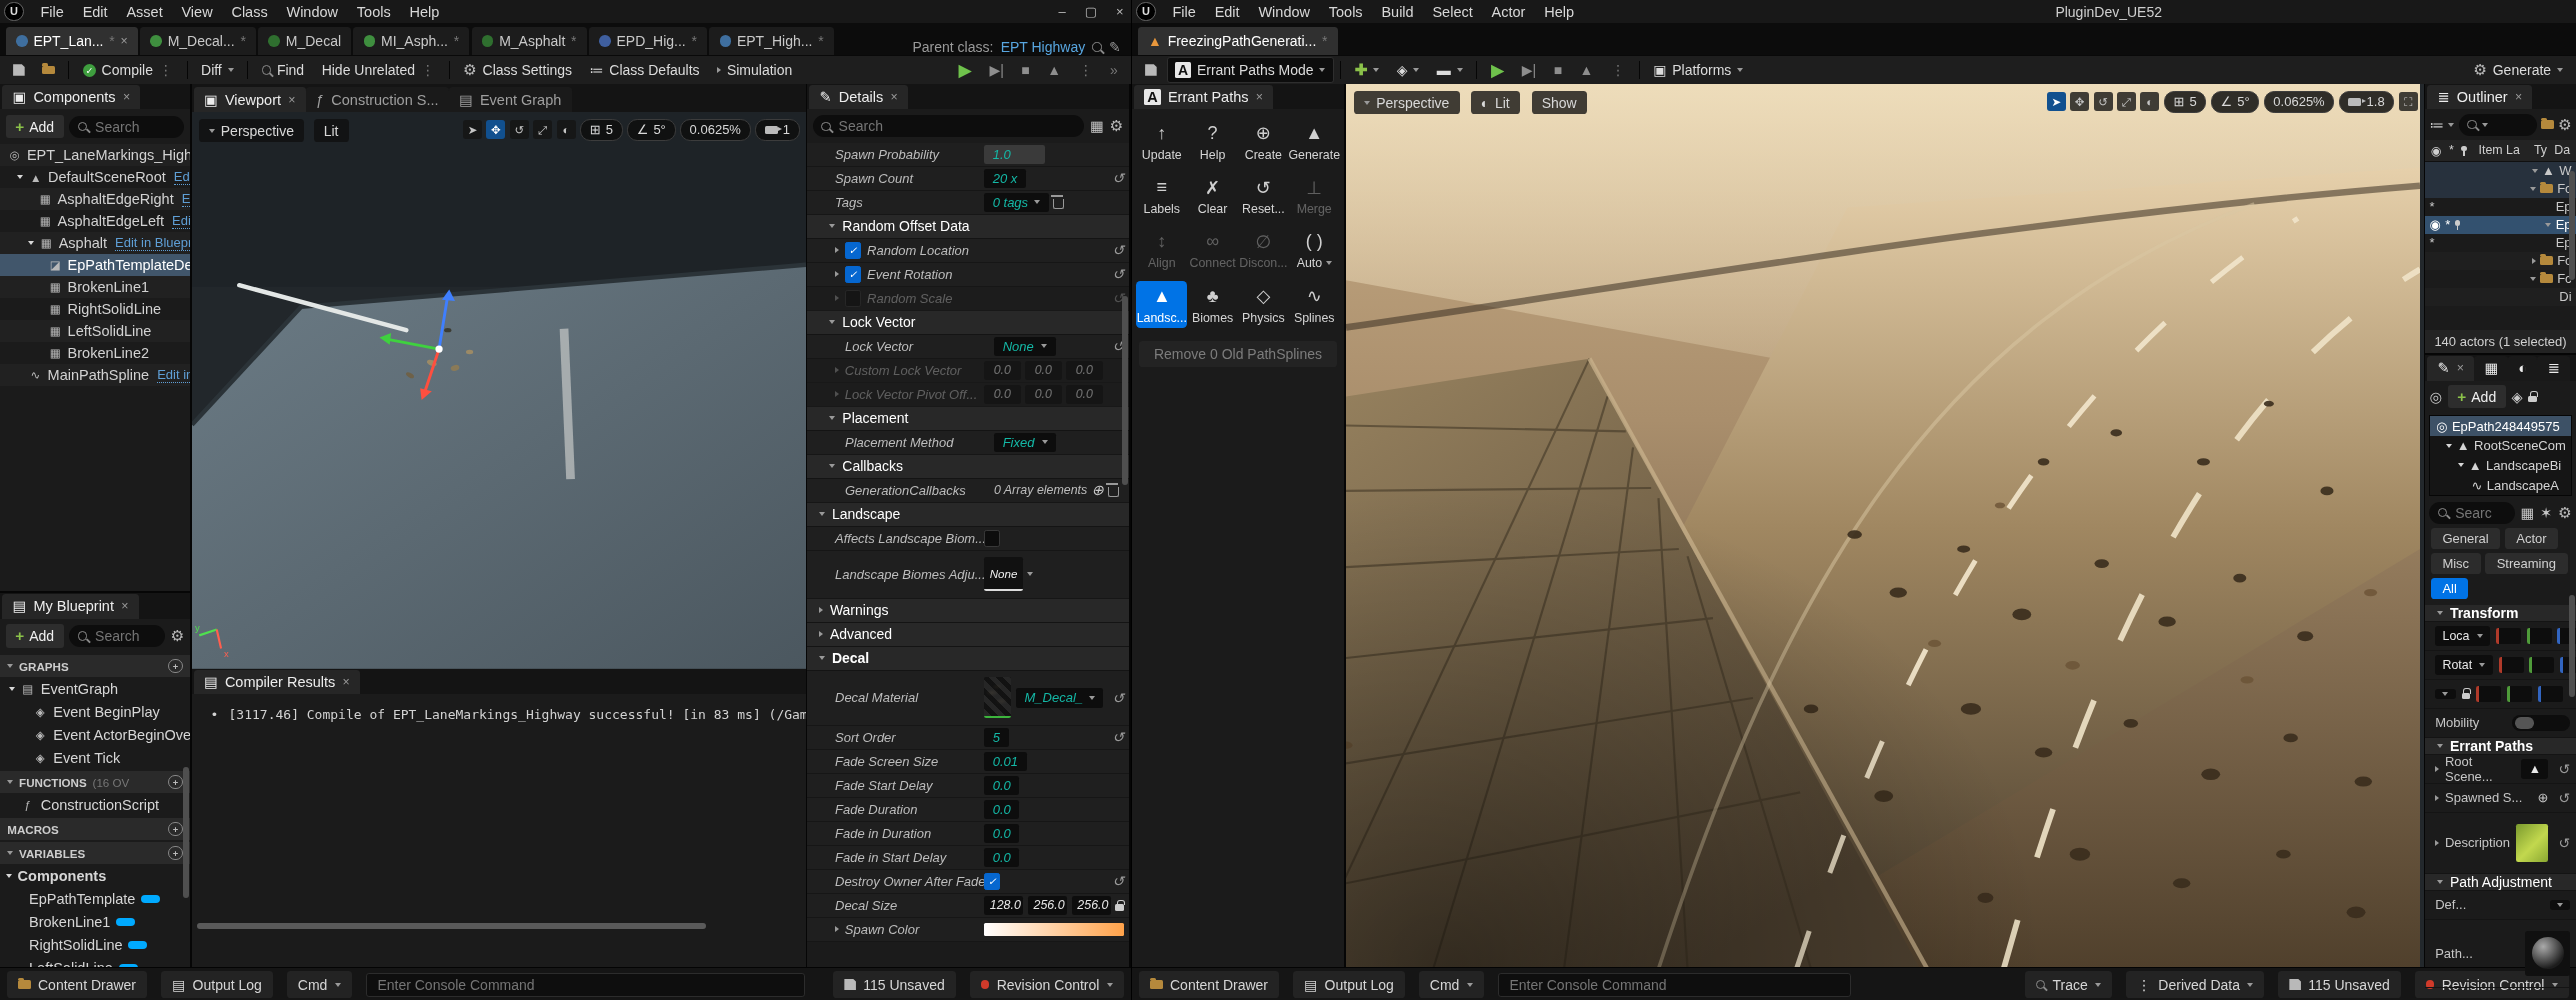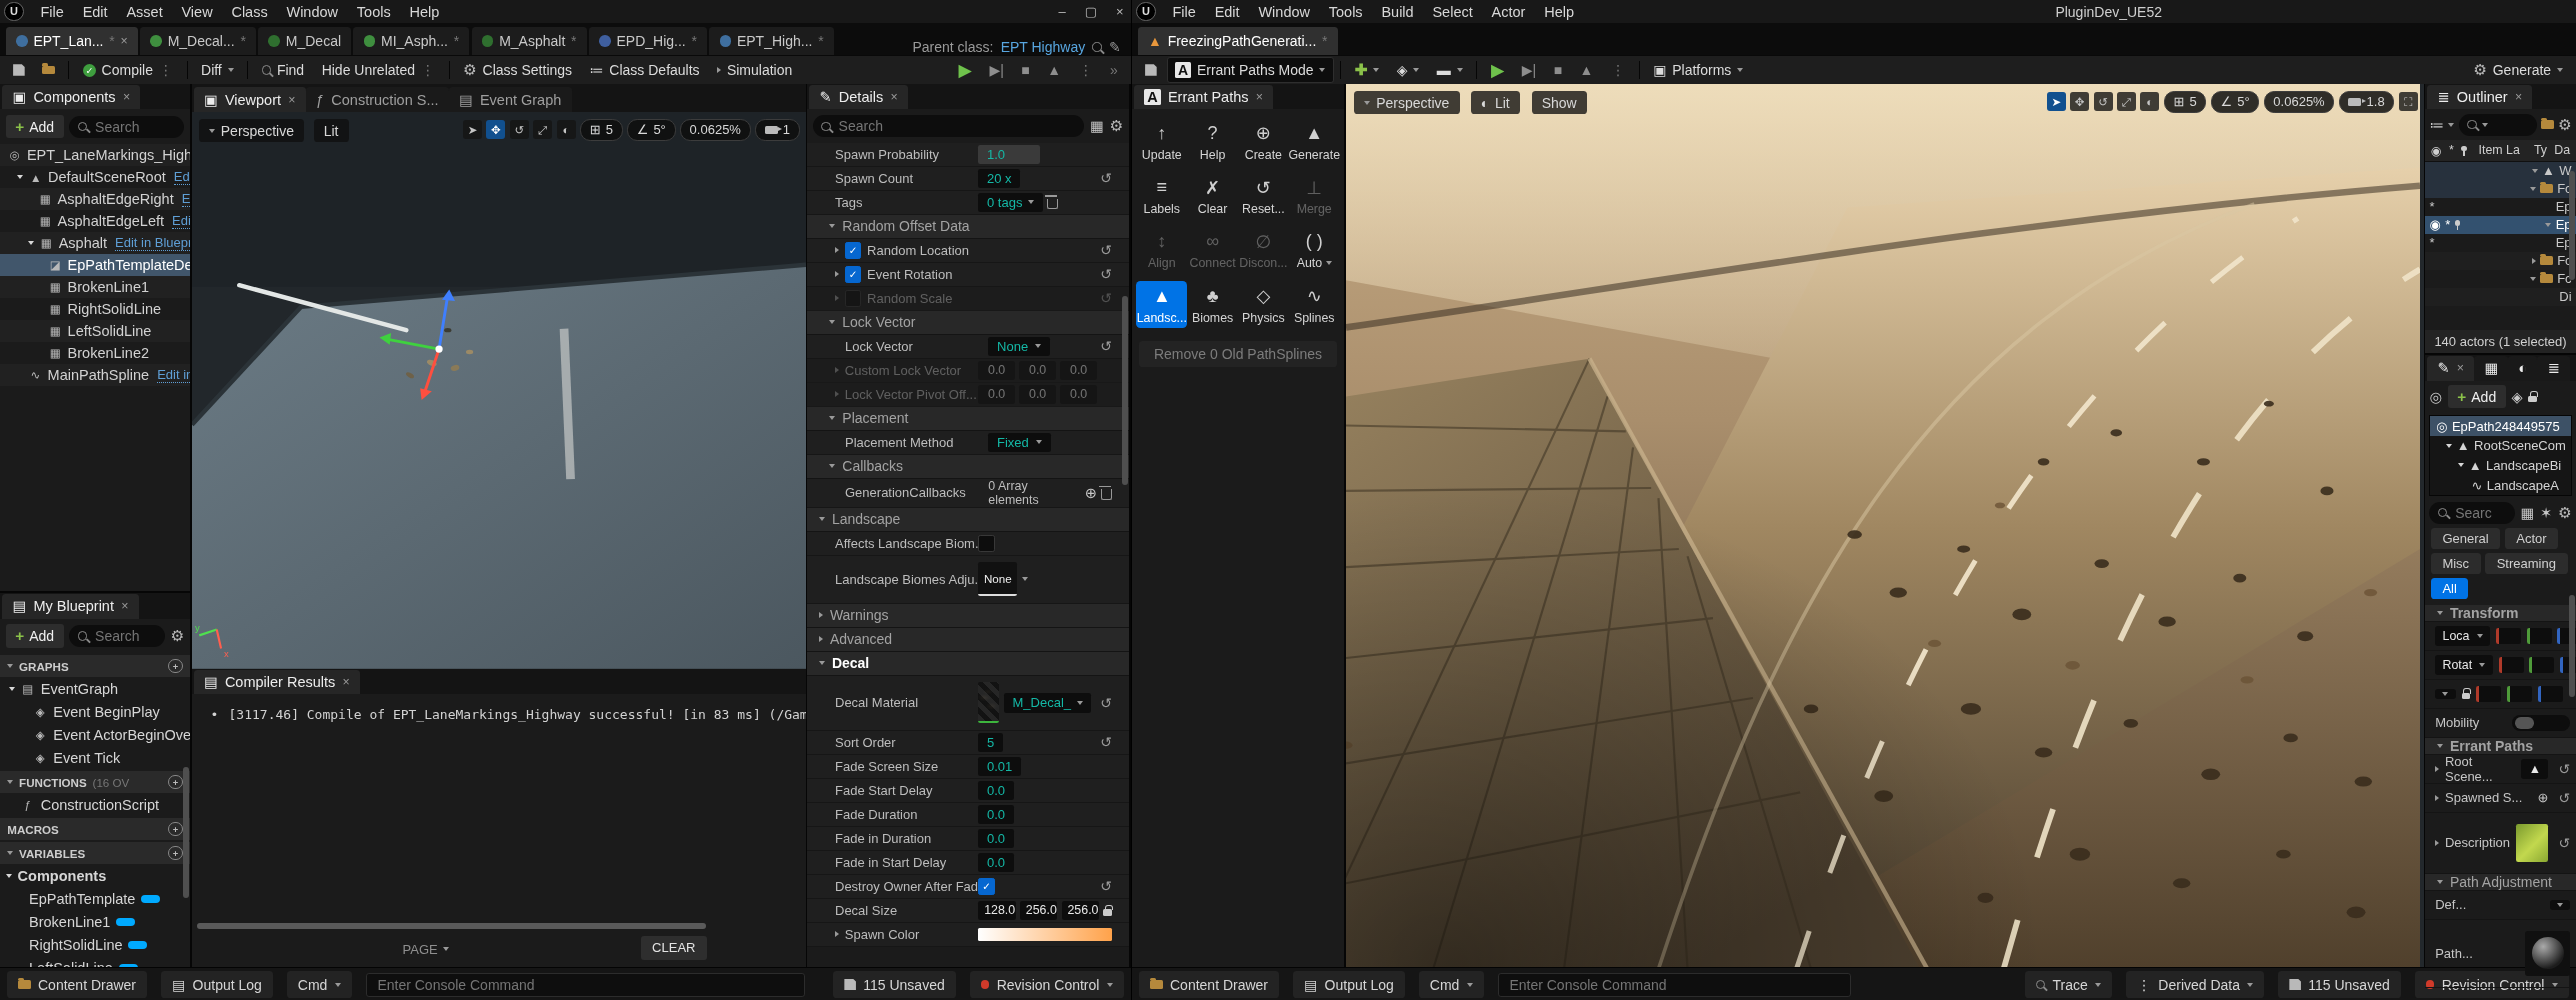--- a/index.html
+++ b/index.html
@@ -64,29 +64,29 @@
   .topright{position:absolute;top:7.3px;right:5.8px;display:flex;gap:4.4px;align-items:center;}
   .cam{width:13px;height:8px;background:#bbb;border-radius:1.5px;position:relative;flex:0 0 auto;}
   .cam::after{content:"";position:absolute;right:-4.4px;top:0.7px;border-top:2.9px solid transparent;border-bottom:2.9px solid transparent;border-left:4.4px solid #bbb;}
   
   .cmsg{display:flex;gap:10.2px;padding:13px 7.3px 0 19px;font-family:"DejaVu Sans Mono",monospace;font-size:13px;color:#d2d2d2;white-space:nowrap;overflow:hidden;}
   .cfoot{position:absolute;bottom:5.8px;left:0;right:0;height:25px;}
   .hscroll{position:absolute;bottom:38px;left:5.8px;width:509px;height:5.8px;border-radius:2.9px;background:#5a5a5a;}
   .pagebtn{position:absolute;left:211px;bottom:4.4px;display:flex;gap:5.8px;align-items:center;color:#8f8f8f;font-size:13px;}
   .clearbtn{position:absolute;left:449px;bottom:1.5px;background:#2e2e2e;border-radius:2.9px;padding:4.4px 11.6px;color:#e4e4e4;font-size:13px;}
   
-  .drow{min-height:23px;border-bottom:0.7px solid #161616;display:flex;align-items:center;background:#1f1f1f;padding-right:17px;}
+  .drow{min-height:23px;border-bottom:0.7px solid #161616;display:flex;align-items:center;background:#1f1f1f;padding-right:5px;font-style:italic;}
   .drow.off{opacity:.42;}
   .dlabel{flex:0 0 47%;padding-left:28px;color:#bdbdbd;font-size:13px;white-space:nowrap;overflow:hidden;display:flex;align-items:center;gap:5.8px;}
   .dval{flex:1;display:flex;align-items:center;gap:4.4px;min-width:0;}
   .field{background:#0d0d0d;border-radius:2.2px;padding:2.2px 8.7px;color:#14b8a6;font-size:13px;white-space:nowrap;}
   .field.lt{background:#3a3a3a;min-width:44px;}
   .vfield{background:#0d0d0d;border-radius:2.2px;padding:2.2px 5.8px;color:#e8e8e8;font-size:12.4px;min-width:25px;text-align:center;}
   .reset{margin-left:auto;color:#9a9a9a;font-size:14px;padding-left:4.4px;}
-  .dhead{height:23px;background:#282828;display:flex;align-items:center;gap:7.3px;padding-left:11.6px;color:#a3a3a3;font-size:14px;border-bottom:0.7px solid #141414;}
+  .dhead{height:23px;background:#282828;display:flex;align-items:center;gap:7.3px;padding-left:11.6px;color:#ffffff;font-size:14px;border-bottom:0.7px solid #141414;}
   .dhead.lv2{padding-left:22px;}
   .dhead.bold{font-weight:bold;color:#fff;}
   .cb{width:14.5px;height:14.5px;border-radius:2.2px;background:#0d0d0d;border:0.7px solid #383838;display:flex;align-items:center;justify-content:center;font-size:10.2px;color:#fff;flex:0 0 auto;}
   .cb.on{background:#0667d0;border-color:#0667d0;}
   .trash{width:8.7px;height:9.4px;border:1.5px solid #999;border-top:none;border-radius:0 0 2.2px 2.2px;position:relative;margin-top:2.9px;flex:0 0 auto;}
   .trash::before{content:"";position:absolute;top:-3.6px;left:-2.9px;width:11.6px;height:1.5px;background:#999;}
   .lock{width:8.7px;height:6.5px;background:#ccc;border-radius:1.5px;position:relative;margin-top:4.4px;flex:0 0 auto;}
   .lock::before{content:"";position:absolute;top:-4.4px;left:1.5px;width:5.8px;height:4.4px;border:1.5px solid #ccc;border-bottom:none;border-radius:2.9px 2.9px 0 0;}
   .thumb-decal{width:41px;height:39px;border-radius:2.2px;border-bottom:2.2px solid #3db53d;background-color:#161616;background-image:repeating-linear-gradient(45deg,rgba(40,40,40,.9) 0 5.1px,rgba(18,18,18,.9) 5.1px 10.2px),radial-gradient(6.5px 3.6px at 30% 40%,#a98d5f,transparent),radial-gradient(5.8px 3.6px at 65% 62%,#937a50,transparent),radial-gradient(5.1px 2.9px at 48% 25%,#7d6845,transparent);}
   .thumb-none{width:39px;height:32px;background:#111;border-bottom:2.2px solid #ddd;border-radius:2.2px;display:flex;align-items:center;justify-content:center;color:#eee;font-size:11.6px;}
@@ -497,27 +497,20 @@
                 <span>▤</span>
                 <span>Compiler Results</span>
                 <span class="pclose">×</span>
               </div>
             </div>
         <div class="cmsg">
               <span>•</span>
               <span>[3117.46] Compile of EPT_LaneMarkings_Highway successful! [in 83 ms] (/Game/Errant</span>
             </div>
         <div class="hscroll"></div>
-        <div class="cfoot">
-          <span class="pagebtn">
-                <span>PAGE</span>
-                <span class="car"></span>
-              </span>
-          <span class="clearbtn">CLEAR</span>
-        </div>
       </div>
     </div>
 
     <div class="panel" style="width:322px;">
       <div class="ptabbar">
             <div class="ptab">
               <span>✎</span>
               <span>Details</span>
               <span class="pclose">×</span>
             </div>

